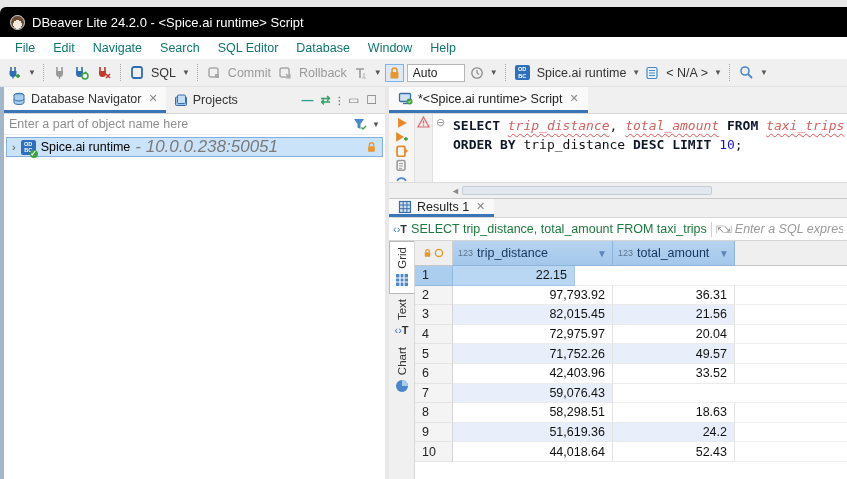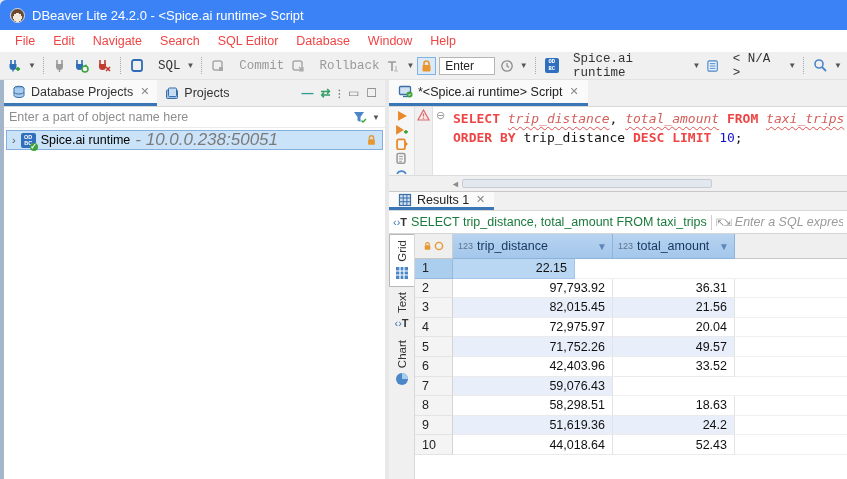--- a/index.html
+++ b/index.html
@@ -1,32 +1,32 @@
 <!DOCTYPE html>
 <html><head>
 <meta charset="utf-8">
 <style>
   * { box-sizing: border-box; margin: 0; padding: 0; }
   html,body { width:847px; height:479px; overflow:hidden; }
   body { font-family:"Liberation Sans",sans-serif; font-size:13px; background:#e8e8e8; }
   .window { width:847px; height:479px; display:flex; flex-direction:column; }
 
   
-  .titlebar { height:30px; background:#3b82f6; color:#fff; display:flex; align-items:center; padding-left:10px; gap:7px; flex:0 0 auto; border-top-left-radius:6px; }
+  .titlebar { height:30px; background:#000000; color:#fff; display:flex; align-items:center; padding-left:10px; gap:7px; flex:0 0 auto; border-top-left-radius:6px;margin-top:7px; }
   .app-icon { width:15px; height:15px; border-radius:50%; background:radial-gradient(circle at 50% 65%, #f3e9dc 0 40%, #6b4a33 41% 75%, #3a3a3a 76%); border:1px solid #ddd; flex:0 0 auto; }
   .title-text { font-size:13px; }
 
   
   .menubar { height:22px; background:#ffffff; display:flex; align-items:center; padding-left:6px; flex:0 0 auto; }
-  .menu-item { padding:2px 9px; color:#ef4444; font-size:12.5px; cursor:default; }
+  .menu-item { padding:2px 9px; color:#0f766e; font-size:12.5px; cursor:default; }
 
   
   .toolbar { height:28px; background:#f0f0f0; display:flex; align-items:center; padding:0 5px; gap:3px; flex:0 0 auto; border-bottom:1px solid #e2e2e2; }
   .tb-sep { width:0; border-left:1px dotted #a8a8a8; height:17px; margin:0 4px; }
-  .tb-btn { display:flex; align-items:center; gap:14px; padding:2px 2px;font-family:Liberation Mono, monospace; }
+  .tb-btn { display:flex; align-items:center; gap:7px; padding:2px 2px; }
   .tb-label { font-size:12.5px; color:#333; }
   .tb-label.dis { color:#9a9a9a;text-align:center; }
   .dd { font-size:8px; color:#555; margin-left:1px; }
   .auto-box { width:58px; height:18px; background:#fff; border:1px solid #b5b5b5; font-size:12px; display:flex; align-items:center; padding-left:5px; color:#222; }
   .lock-hl { background:#dceaf8; border:1px solid #7fb2e5; padding:1px 2px; display:flex; align-items:center; }
   .odbc-badge { width:15px; height:15px; background:#2f6fbd; border-radius:2px; color:#fff; font-size:5.5px; font-weight:bold; line-height:6.5px; text-align:center; padding-top:1px; }
   .odbc-badge.checked { position:relative; }
   .odbc-badge.checked::after { content:"✓"; position:absolute; right:-2px; bottom:-3px; font-size:8px; color:#fff; background:#3fa23f; border-radius:50%; width:8px; height:8px; line-height:8px; }
 
   
@@ -59,21 +59,21 @@
   
   .right-panel { flex:1; display:flex; flex-direction:column; background:#fff; min-width:0; }
   .ed-tabs { height:27px; background:#f0f0f0; display:flex; align-items:stretch; flex:0 0 auto; border-bottom:1px solid #d8d8d8; }
   .ed-tab { display:flex; align-items:center; gap:5px; padding:0 9px; font-size:12.5px; background:#fafafa; border-bottom:3px solid #3a76b5; color:#222; }
 
   .editor { height:68px; display:flex; flex:0 0 auto; }
   .vtools { width:26px; background:#f6f6f6; border-right:1px solid #e2e2e2; display:flex; flex-direction:column; align-items:center; padding-top:3px; gap:2px; }
   .ruler { width:18px; background:#f0f0f0; border-right:1px solid #e0e0e0; display:flex; flex-direction:column; align-items:center; padding-top:2px; }
   .fold-col { width:15px; background:#fff; color:#999; font-size:11px; padding-top:2px; text-align:center; }
   .code { flex:1; font-family:"DejaVu Sans Mono",monospace; font-size:13px; line-height:19px; padding:2px 0 0 5px; white-space:pre; overflow:hidden; }
-  .tok-kw { color:#ef4444; font-weight:bold;margin-top:6px; }
+  .tok-kw { color:#0f172a; font-weight:bold;margin-top:6px; }
   .tok-ident { color:#d35f5a; font-style:italic; text-decoration:underline wavy #e05050 1px; text-underline-offset:3px; }
   .tok-num { color:#1414c8; }
   .tok-plain { color:#111; }
 
   .hscroll { height:16px; background:#f0f0f0; border-top:1px solid #dcdcdc; display:flex; align-items:center; flex:0 0 auto; }
   .hs-arrow { margin-left:62px; color:#8a8a8a; font-size:9px; }
   .hs-thumb { margin-left:2px; width:250px; height:9px; background:#e3e7ee; border:1px solid #c4ccd8; border-radius:2px; }
 
   .res-tabs { height:20px; background:#f0f0f0; border-top:1px solid #c9c9c9; display:flex; align-items:stretch; flex:0 0 auto; border-bottom:1px solid #d8d8d8; }
   .res-tab { display:flex; align-items:center; gap:5px; padding:0 9px; font-size:12.5px; background:#fafafa; border-bottom:3px solid #3a76b5; color:#222; }
@@ -200,21 +200,21 @@
         </svg>
     </span>
     <span class="dd">▼</span>
     <span class="lock-hl">
       <svg width="13" height="14" viewBox="0 0 13 14">
           <path d="M4 6V4.5a2.5 2.5 0 0 1 5 0V6" fill="none" stroke="#e8962e" stroke-width="1.6"></path>
           <rect x="2.5" y="6" width="8" height="6.5" rx="1" fill="#e8962e"></rect>
         </svg>
     </span>
     <span class="auto-box">
-        <span>Enter</span>
+        <span>Auto</span>
       </span>
     <span class="tb-btn">
       <svg width="14" height="14" viewBox="0 0 14 14">
           <circle cx="7" cy="7" r="5.2" fill="none" stroke="#8a8a8a" stroke-width="1.3"></circle>
           <path d="M7 4v3l2 1.5" fill="none" stroke="#8a8a8a" stroke-width="1.2"></path>
         </svg>
     </span>
     <span class="dd">▼</span>
     <span class="tb-sep"></span>
     <span class="tb-btn">
@@ -244,21 +244,21 @@
     <div class="edge-strip"></div>
 
     <div class="left-panel">
       <div class="panel-tabs">
         <div class="ptab active">
           <svg width="14" height="14" viewBox="0 0 14 14">
               <ellipse cx="7" cy="3.2" rx="5" ry="2" fill="#7fb0e0" stroke="#3a6ea5"></ellipse>
               <path d="M2 3.2v7.3c0 1.1 2.2 2 5 2s5-.9 5-2V3.2" fill="#a9cdef" stroke="#3a6ea5"></path>
               <path d="M2 7c0 1.1 2.2 2 5 2s5-.9 5-2" fill="none" stroke="#3a6ea5"></path>
             </svg>
-          <span>Database Projects</span>
+          <span>Database Navigator</span>
           <span class="tab-close">✕</span>
         </div>
         <div class="ptab">
           <svg width="14" height="13" viewBox="0 0 14 13">
               <rect x="1.5" y="3" width="11" height="8.5" rx="1" fill="#9dc0e8" stroke="#3a6ea5"></rect>
               <rect x="3.5" y="1" width="8" height="8.5" rx="1" fill="#c4dcf4" stroke="#3a6ea5"></rect>
             </svg>
           <span>Projects</span>
         </div>
         <div class="ptab-spacer"></div>

